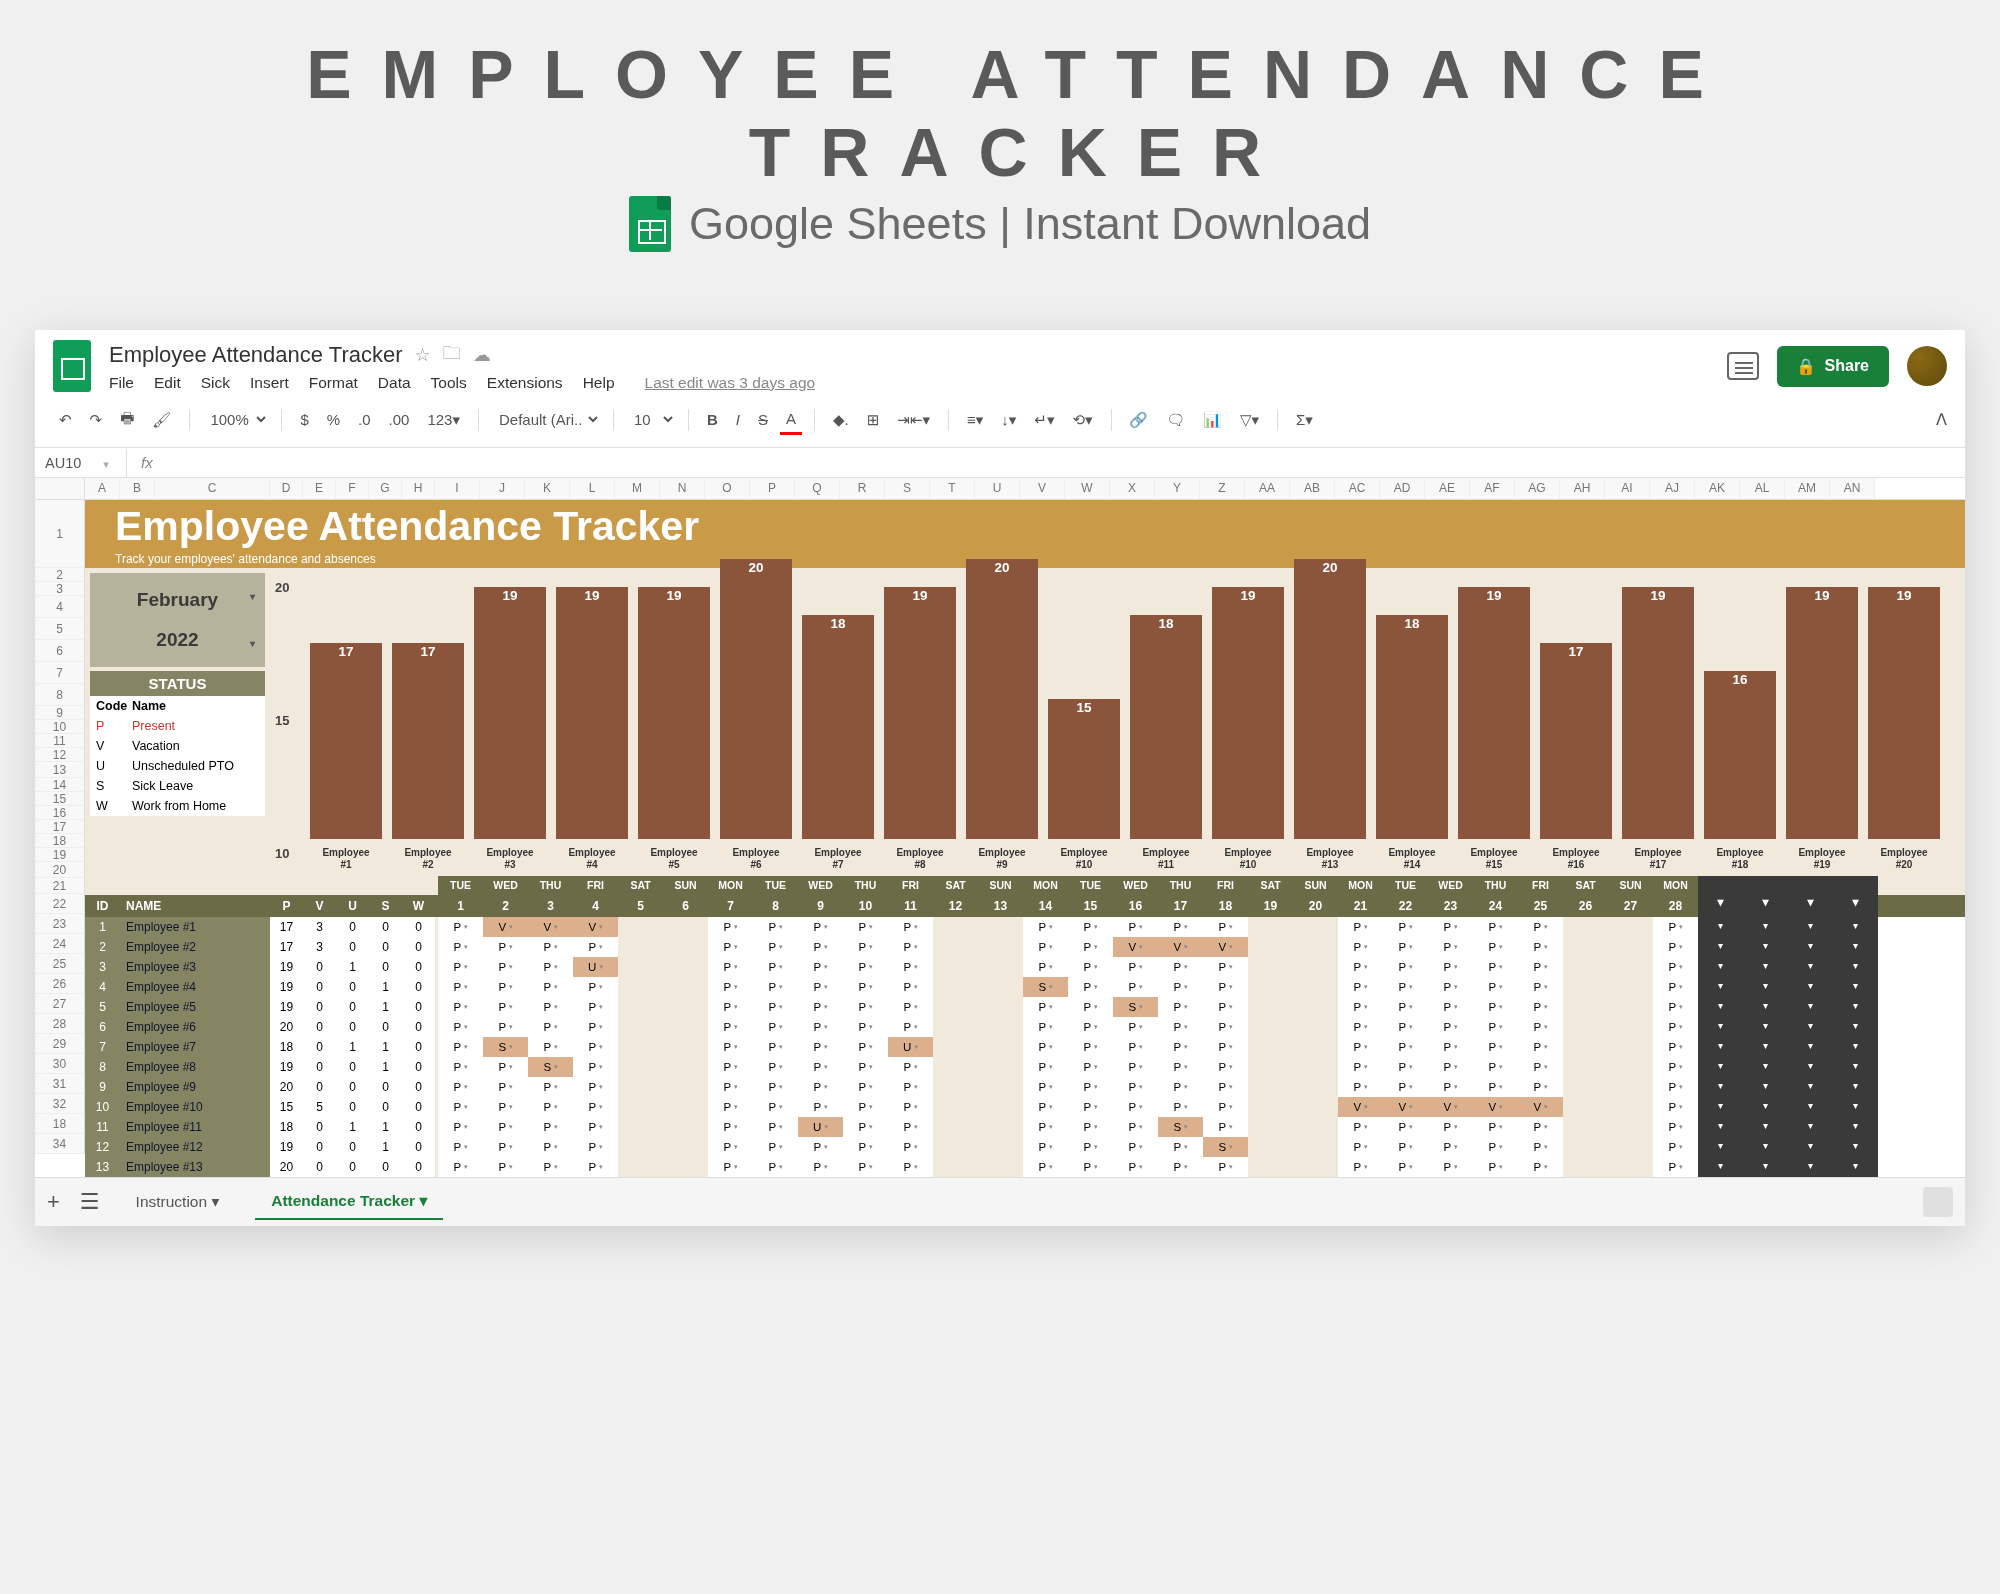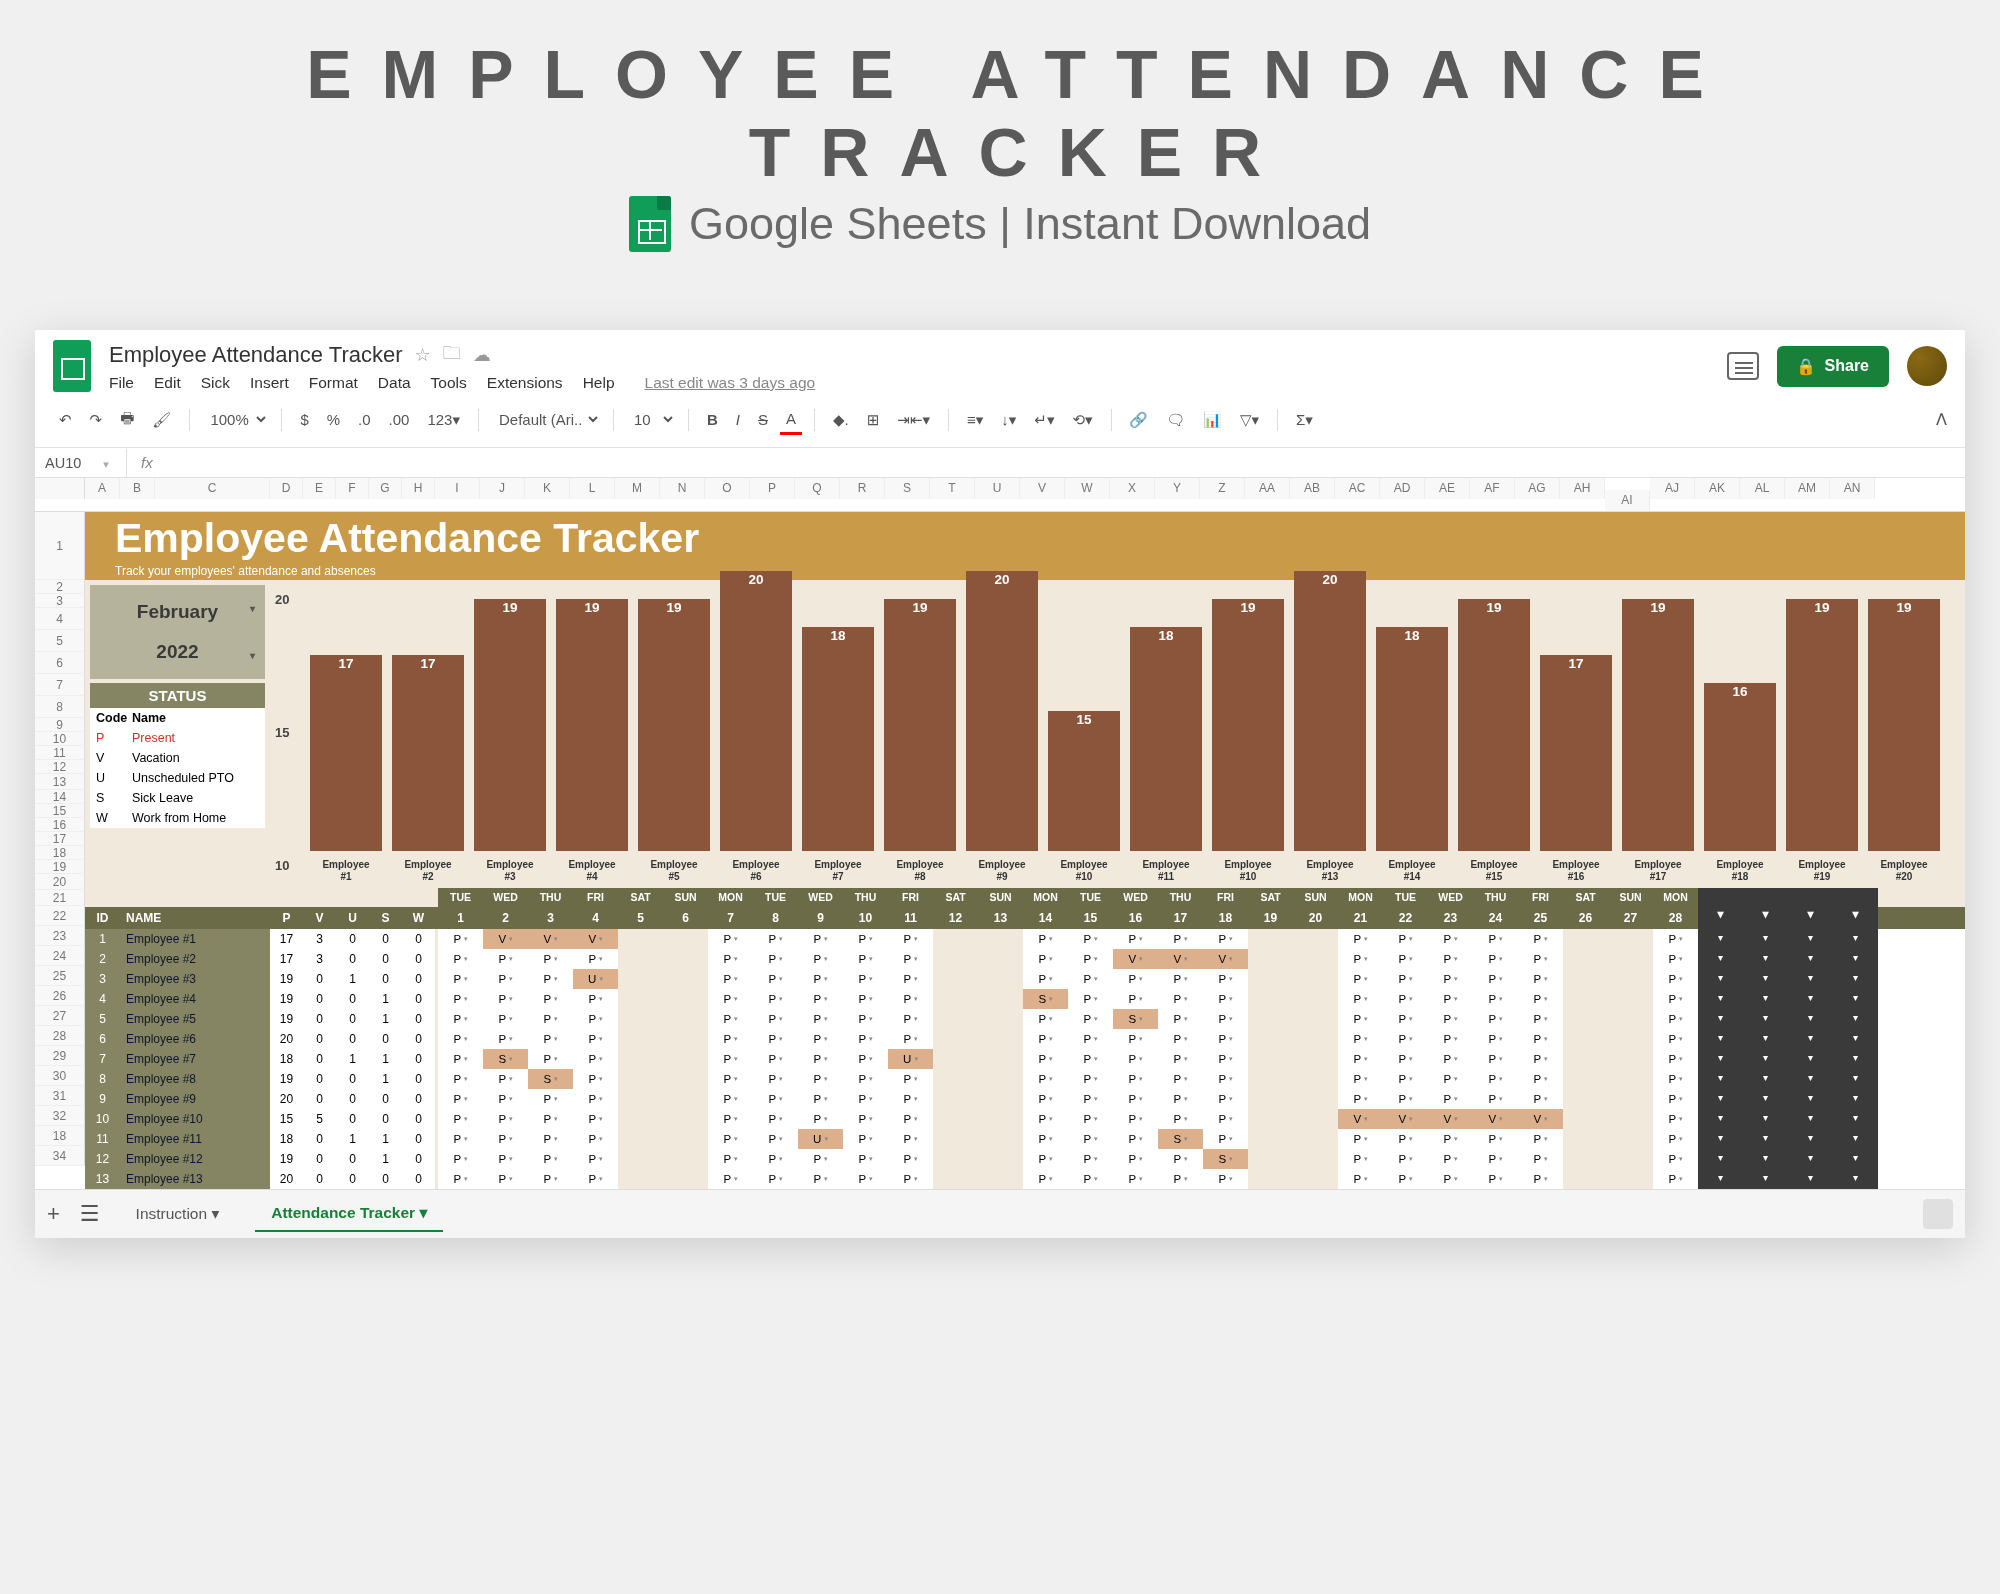--- a/index.html
+++ b/index.html
@@ -231,21 +231,21 @@
       <div class="col-h" style="width: 45px;">Y</div>
       <div class="col-h" style="width: 45px;">Z</div>
       <div class="col-h" style="width: 45px;">AA</div>
       <div class="col-h" style="width: 45px;">AB</div>
       <div class="col-h" style="width: 45px;">AC</div>
       <div class="col-h" style="width: 45px;">AD</div>
       <div class="col-h" style="width: 45px;">AE</div>
       <div class="col-h" style="width: 45px;">AF</div>
       <div class="col-h" style="width: 45px;">AG</div>
       <div class="col-h" style="width: 45px;">AH</div>
-      <div class="col-h" style="width: 45px; margin-top: 12px;">AI</div>
+      <div class="col-h" style="width: 45px;">AI</div>
       <div class="col-h" style="width: 45px;">AJ</div>
       <div class="col-h" style="width: 45px;">AK</div>
       <div class="col-h" style="width: 45px;">AL</div>
       <div class="col-h" style="width: 45px;">AM</div>
       <div class="col-h" style="width: 45px;">AN</div>
     </div>
 
   <div class="sheet-body">
     <div class="row-headers" id="row-headers">
         <div class="row-h" style="height: 68px; line-height: 68px;">1</div>

